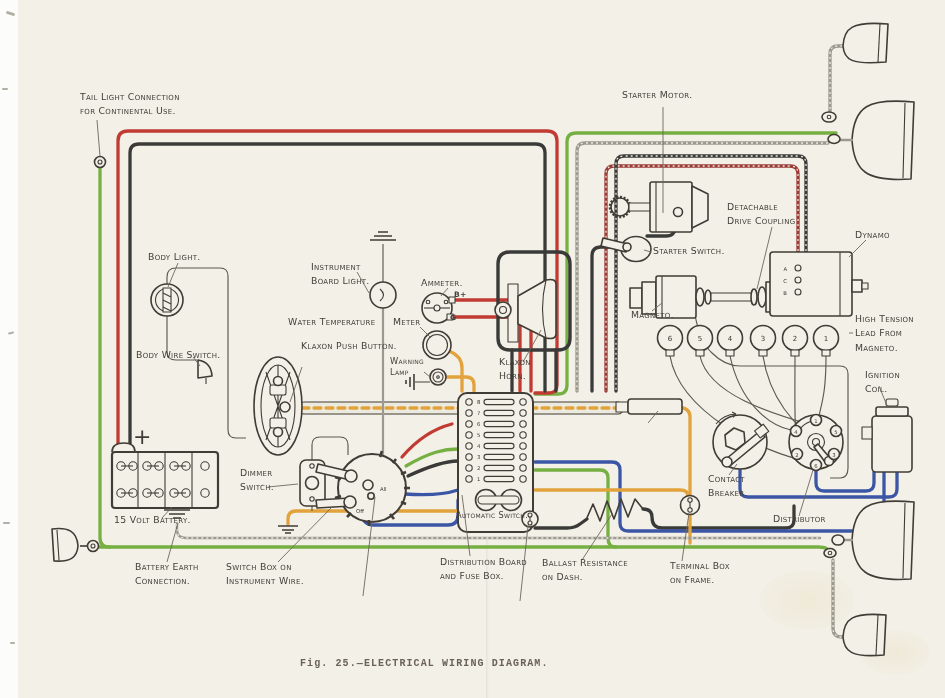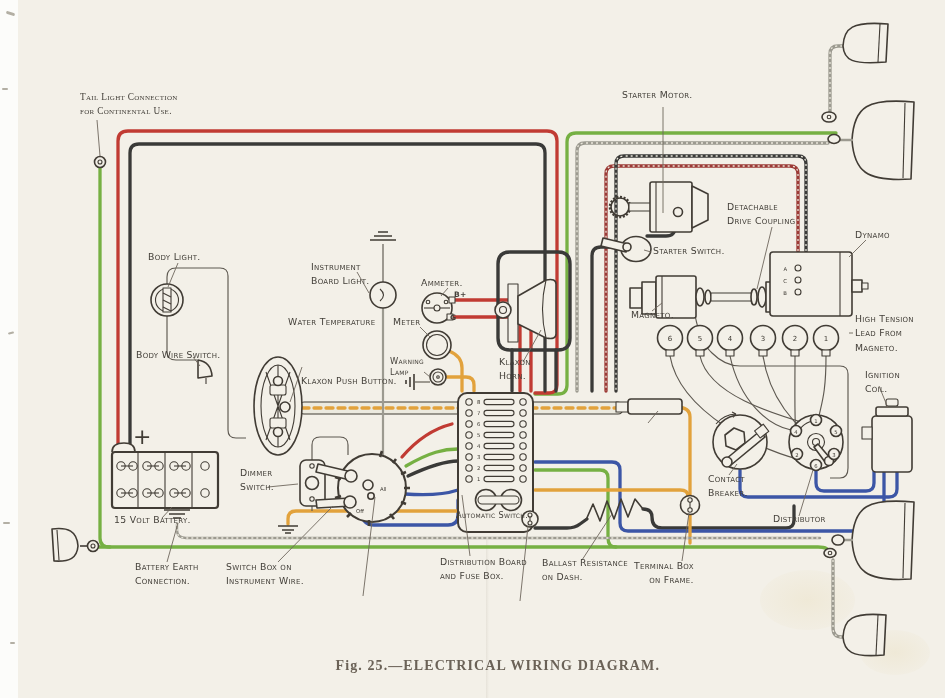--- a/index.html
+++ b/index.html
@@ -8,22 +8,22 @@
   .paper{position:absolute;inset:0;background:var(--paper,#f3f0e8);}
   .edge-left{position:absolute;left:0;top:0;width:18px;height:100%;background:#fcfcfa;}
   .mark{position:absolute;background:#b3afa4;border-radius:2px;}
   .crease{position:absolute;width:3px;background:linear-gradient(to right,rgba(120,110,90,.10),rgba(255,255,255,0));}
   .stain{position:absolute;border-radius:50%;background:radial-gradient(#ece3c9,rgba(236,227,201,0));opacity:.55;}
   svg.diagram{position:absolute;left:0;top:0;z-index:1;}
   .lbl{position:absolute;z-index:2;font-size:9.3px;line-height:1.55;font-weight:500;
        font-variant:small-caps;letter-spacing:.3px;color:var(--label_ink,#44403a);
        white-space:pre-line;}
   .tiny{font-size:7.5px;font-weight:700;}
-  .caption{position:absolute;z-index:2;left:300px;top:658px;width:360px;text-align:right;
-       font-family:Liberation Serif, serif;font-size:14px;font-weight:700;
+  .caption{position:absolute;z-index:2;left:300px;top:658px;width:360px;text-align:left;
+       font-family:Liberation Mono, monospace;font-size:10px;font-weight:700;
        letter-spacing:1.1px;color:var(--caption_ink,#6b6257);}
   
   .wg,.wr,.wk,.wb,.wo,.wgr,.wdr{fill:none;stroke-width:3.3;stroke-linecap:round;stroke-linejoin:round;}
   .wg{stroke:var(--wire_green,#76b043);}
   .wr{stroke:var(--wire_red,#c13b33);}
   .wk{stroke:var(--wire_black,#3a3a38);}
   .wb{stroke:var(--wire_blue,#3c56a6);}
   .wo{stroke:var(--wire_orange,#e2a23c);}
   .wgr{stroke:var(--wire_gray,#9c9a90);}
   .wdr{stroke:var(--wire_darkred,#9c3a36);}
@@ -481,41 +481,41 @@
       <path d="M167,562 L178,523"></path>
       <path d="M278,562 L333,506"></path>
       <path d="M363,596 L375,497"></path>
       <path d="M470,556 L462,495"></path>
       <path d="M582,560 L612,514"></path>
       <path d="M520,601 L528,526"></path>
       <path d="M682,561 L689,513"></path>
     </g>
   </svg>
 
-  <div class="lbl" style="left:80px;top:90px;font-family:Liberation Serif, serif;">Tail Light Connection
+  <div class="lbl" style="left:80px;top:90px;">Tail Light Connection
 for Continental Use.</div>
   <div class="lbl" style="left:622px;top:88px;">Starter Motor.</div>
   <div class="lbl" style="left:727px;top:200px;">Detachable
 Drive Coupling</div>
   <div class="lbl" style="left:855px;top:228px;">Dynamo</div>
   <div class="lbl" style="left:148px;top:250px;">Body Light.</div>
   <div class="lbl" style="left:311px;top:260px;">Instrument
 Board Light.</div>
   <div class="lbl" style="left:421px;top:276px;">Ammeter.</div>
   <div class="lbl tiny" style="left:454px;top:289px;">B+</div>
   <div class="lbl tiny" style="left:450px;top:312px;">G</div>
   <div class="lbl" style="left:288px;top:315px;">Water Temperature</div>
   <div class="lbl" style="left:393px;top:315px;">Meter</div>
   <div class="lbl" style="left:653px;top:244px;">Starter Switch.</div>
   <div class="lbl" style="left:631px;top:308px;">Magneto.</div>
   <div class="lbl" style="left:855px;top:312px;">High Tension
 Lead From
 Magneto.</div>
   <div class="lbl" style="left:136px;top:348px;">Body Wire Switch.</div>
-  <div class="lbl" style="left:301px;top:374px;">Klaxon Push Button.</div>
+  <div class="lbl" style="left:301px;top:339px;">Klaxon Push Button.</div>
   <div class="lbl" style="left:390px;top:356px;font-size:8.3px;line-height:1.35;">Warning
 Lamp</div>
   <div class="lbl" style="left:499px;top:355px;">Klaxon
 Horn.</div>
   <div class="lbl" style="left:856px;top:368px;margin-left:9px;">Ignition
 Coil.</div>
   <div class="lbl" style="left:708px;top:472px;">Contact
 Breaker.</div>
   <div class="lbl" style="left:240px;top:466px;">Dimmer
 Switch.</div>
@@ -523,17 +523,17 @@
   <div class="lbl" style="left:114px;top:513px;">15 Volt Battery.</div>
   <div class="lbl" style="left:135px;top:560px;">Battery Earth
 Connection.</div>
   <div class="lbl" style="left:226px;top:560px;">Switch Box on
 Instrument Wire.</div>
   <div class="lbl" style="left:456px;top:509px;font-size:8.2px;">Automatic Switch.</div>
   <div class="lbl" style="left:440px;top:555px;">Distribution Board
 and Fuse Box.</div>
   <div class="lbl" style="left:542px;top:556px;">Ballast Resistance
 on Dash.</div>
-  <div class="lbl" style="left:634px;top:559px;text-align:right;">Terminal Box
+  <div class="lbl" style="left:670px;top:559px;">Terminal Box
 on Frame.</div>
 
   <div class="caption">Fig. 25.—ELECTRICAL WIRING DIAGRAM.</div>
 </div>
 
 </body></html>

